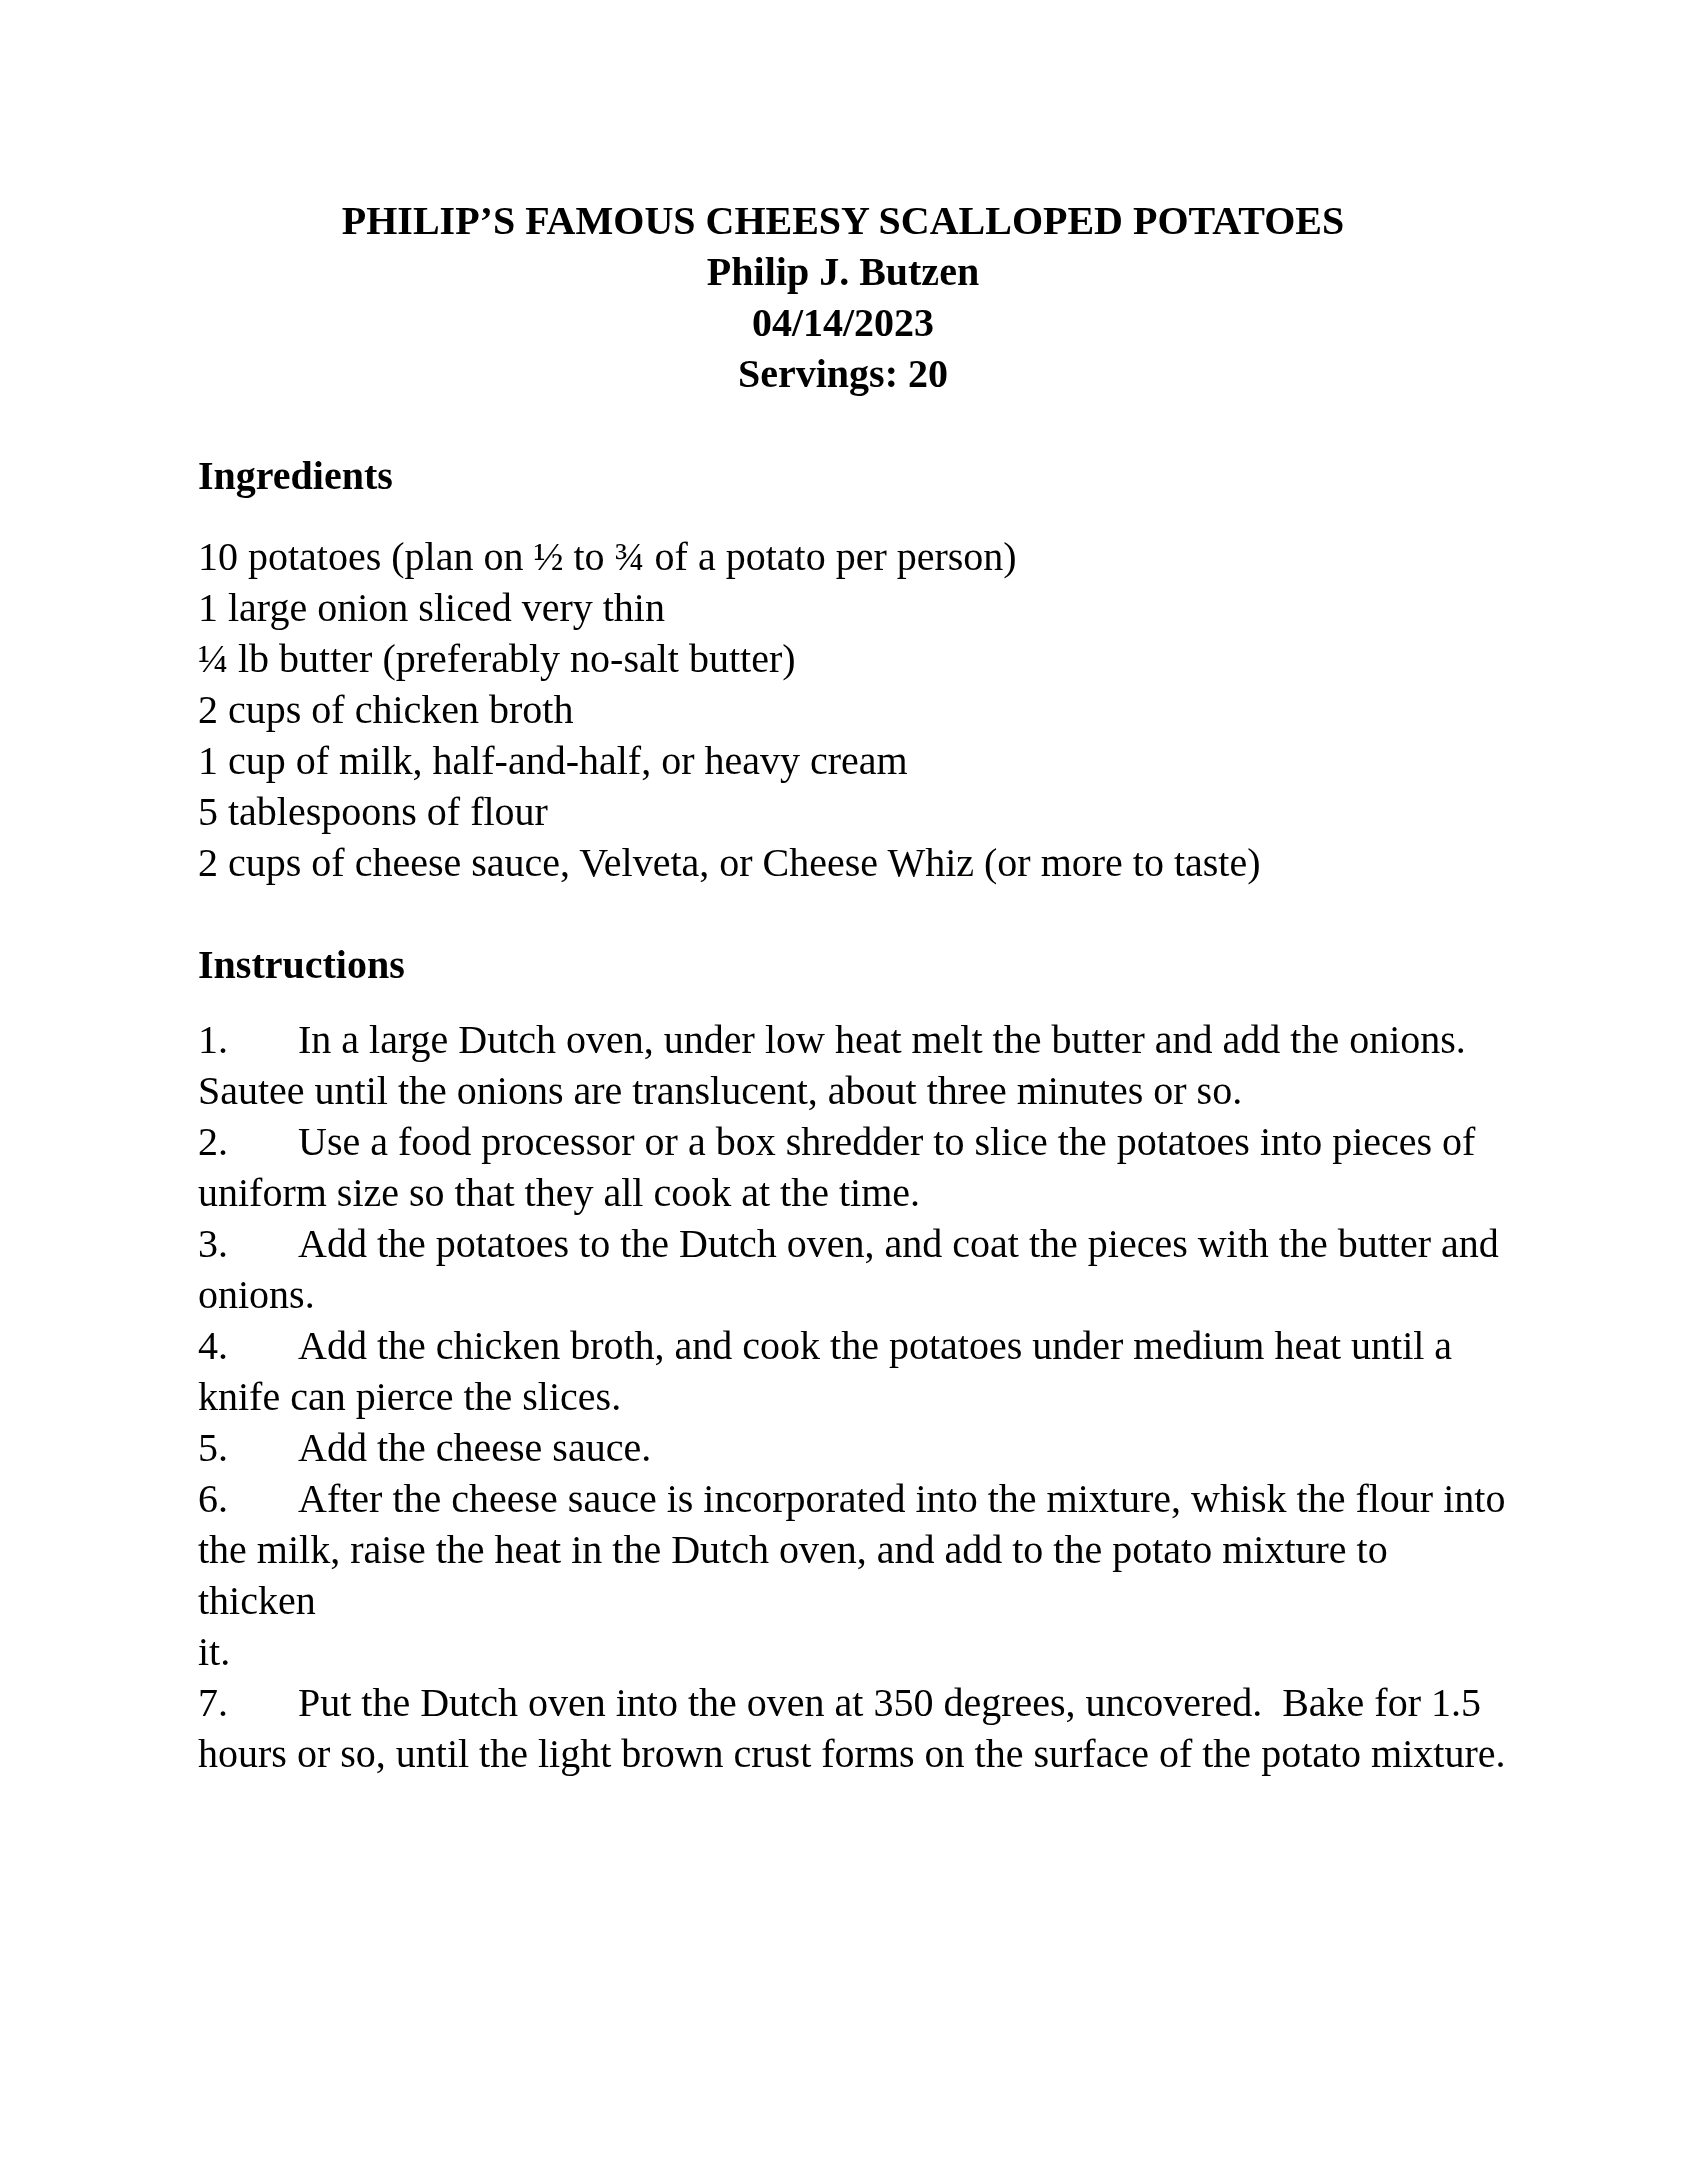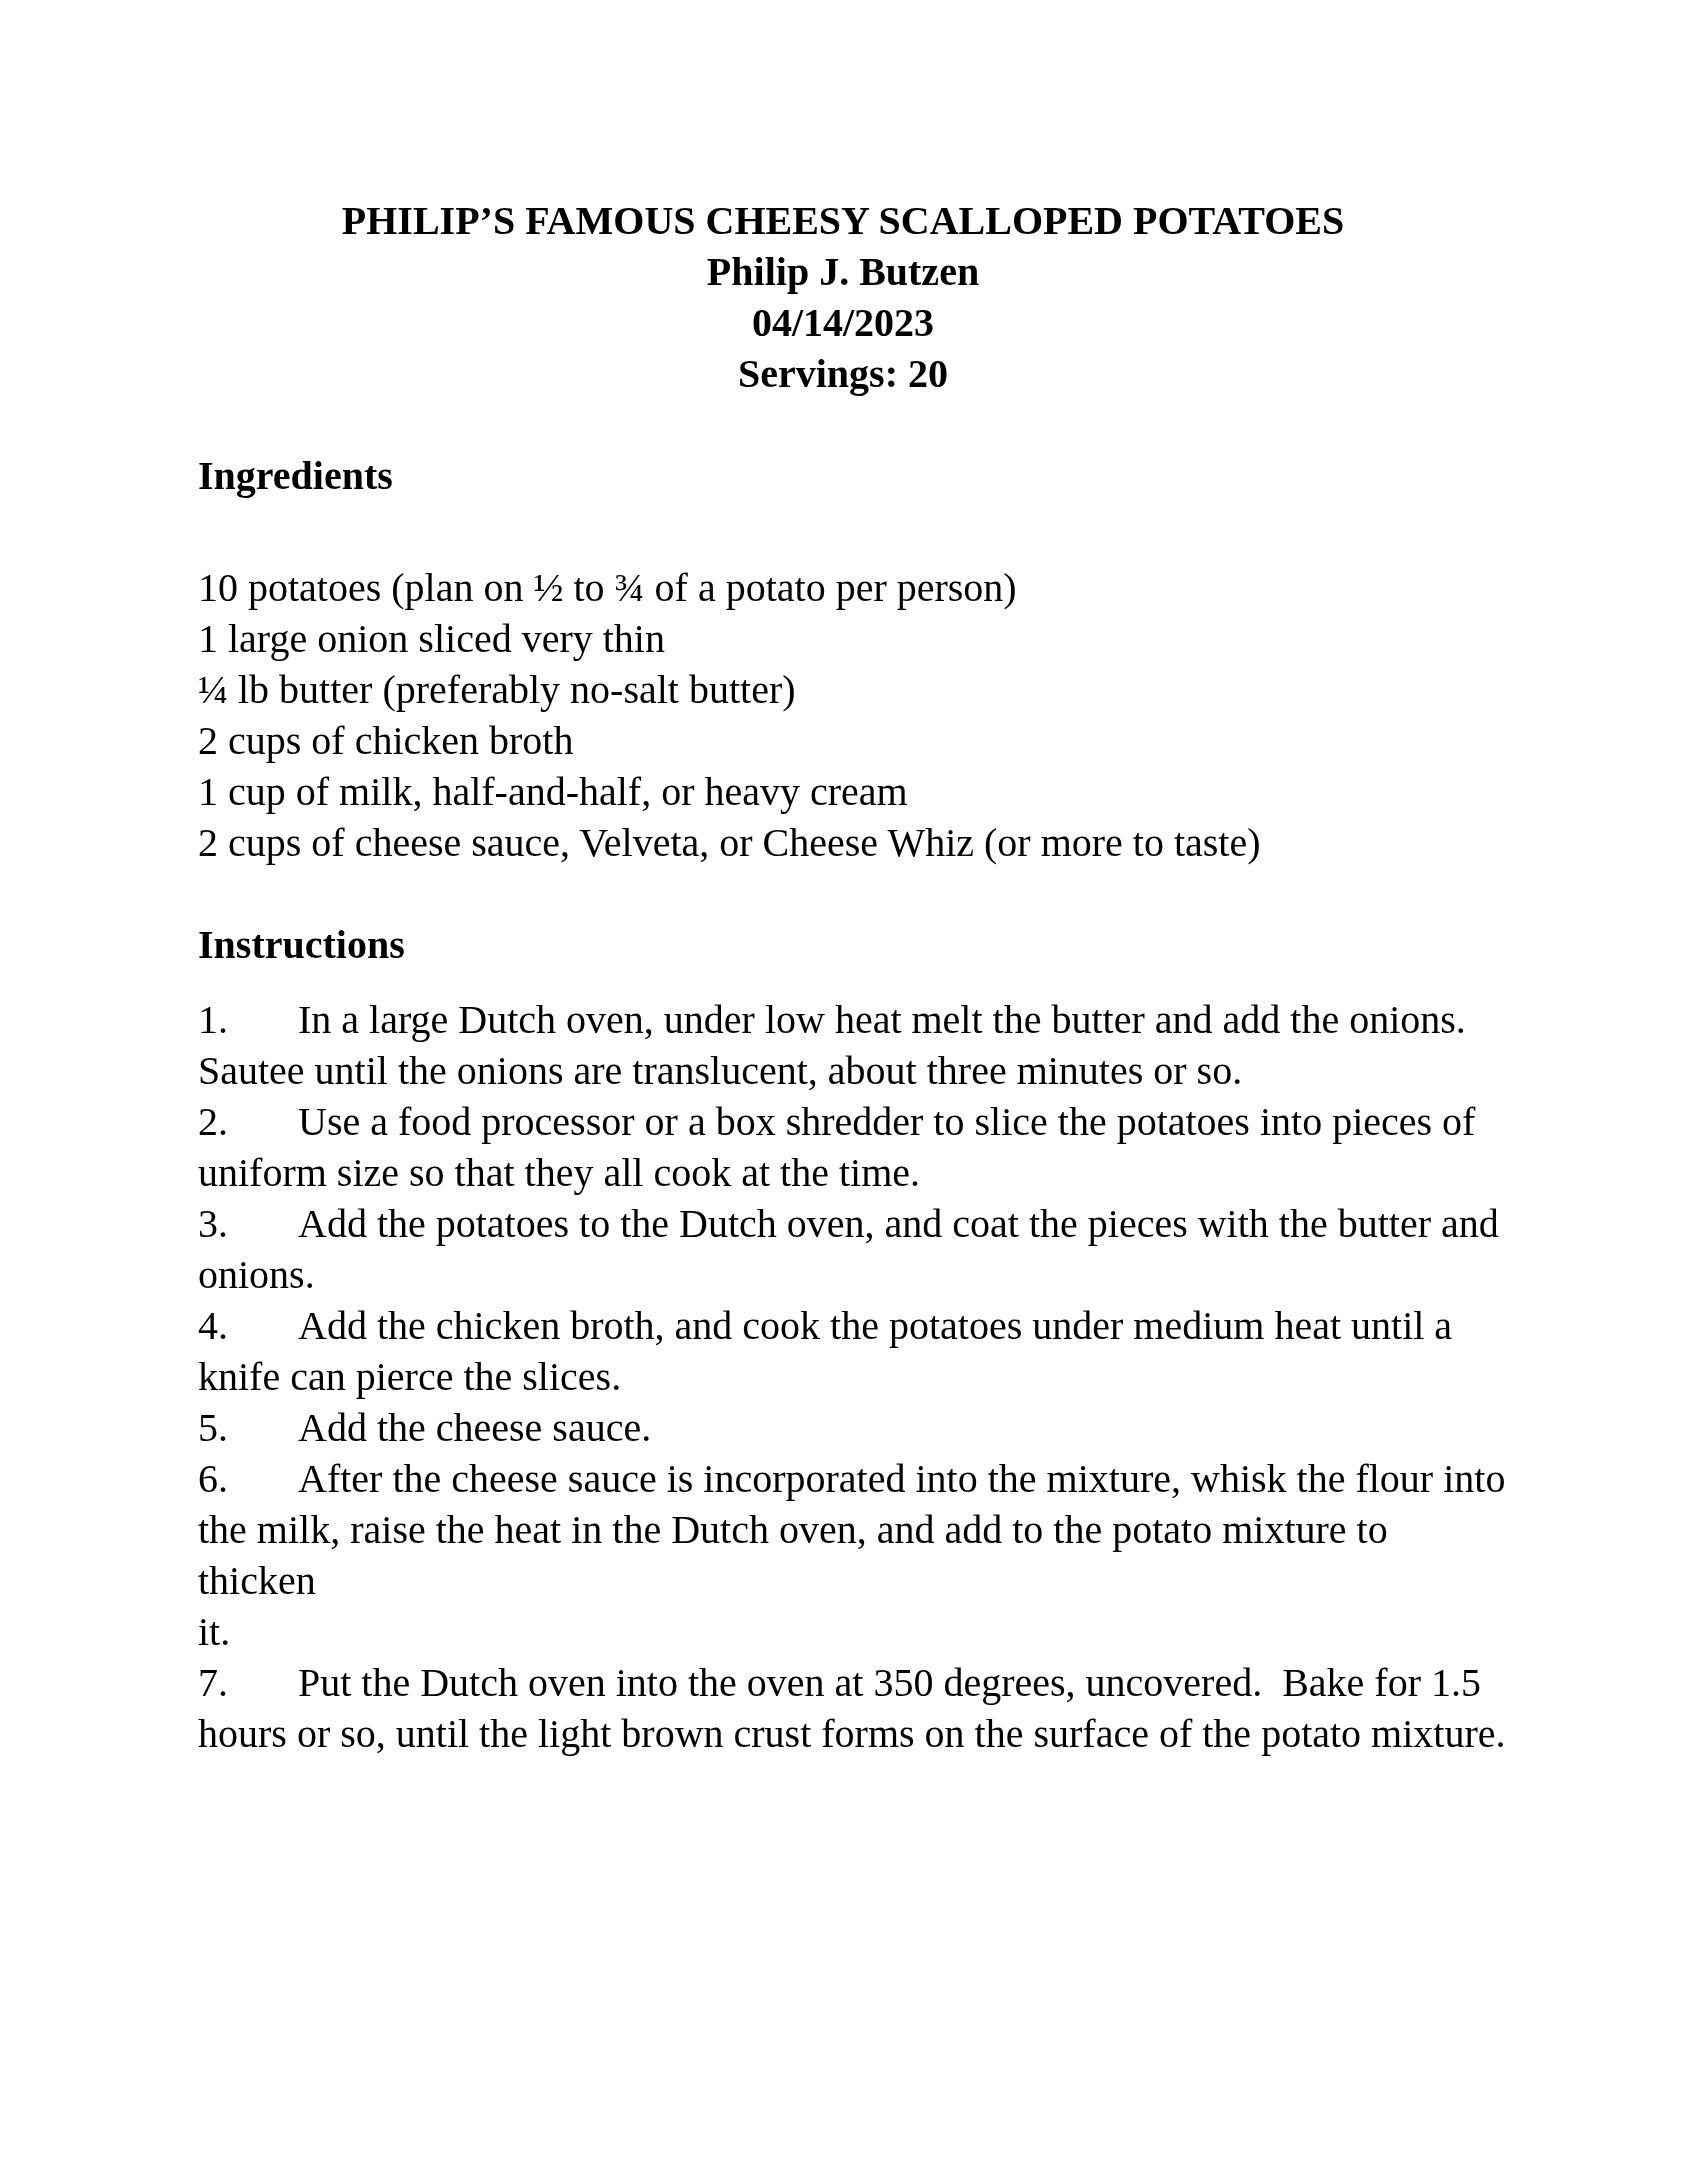--- a/index.html
+++ b/index.html
@@ -22,21 +22,21 @@
   .t {
     margin: 0;
     font-size: 40px;
     line-height: 51px;
     white-space: pre-wrap;
   }
   .bold { font-weight: bold; }
   .title-block { width: 1290px; }
   .center { text-align: center; }
   .heading { margin-top: 51px; }
-  .ingredients { margin-top: 61px; }
+  .ingredients { margin-top: 30px; }
   .steps { margin-top: 24px; }
   .num { display: inline-block; width: 100px; }
 </style>
 </head>
 <body>
 
 <div class="page">
   <div class="content">
 
     <div class="title-block">
@@ -47,20 +47,21 @@
     </div>
 
     <p class="t bold heading">Ingredients</p>
 
     <div class="ingredients">
       <p class="t">10 potatoes (plan on ½ to ¾ of a potato per person)</p>
       <p class="t">1 large onion sliced very thin</p>
       <p class="t">¼ lb butter (preferably no-salt butter)</p>
       <p class="t">2 cups of chicken broth</p>
       <p class="t">1 cup of milk, half-and-half, or heavy cream</p>
+      <p class="t">5 tablespoons of flour</p>
       <p class="t">2 cups of cheese sauce, Velveta, or Cheese Whiz (or more to taste)</p>
     </div>
 
     <p class="t bold heading">Instructions</p>
 
     <div class="steps">
       <p class="t step"><span class="num">1.</span><span class="step-text">In a large Dutch oven, under low heat melt the butter and add the onions.
 Sautee until the onions are translucent, about three minutes or so.</span></p>
       <p class="t step"><span class="num">2.</span><span class="step-text">Use a food processor or a box shredder to slice the potatoes into pieces of
 uniform size so that they all cook at the time.</span></p>

